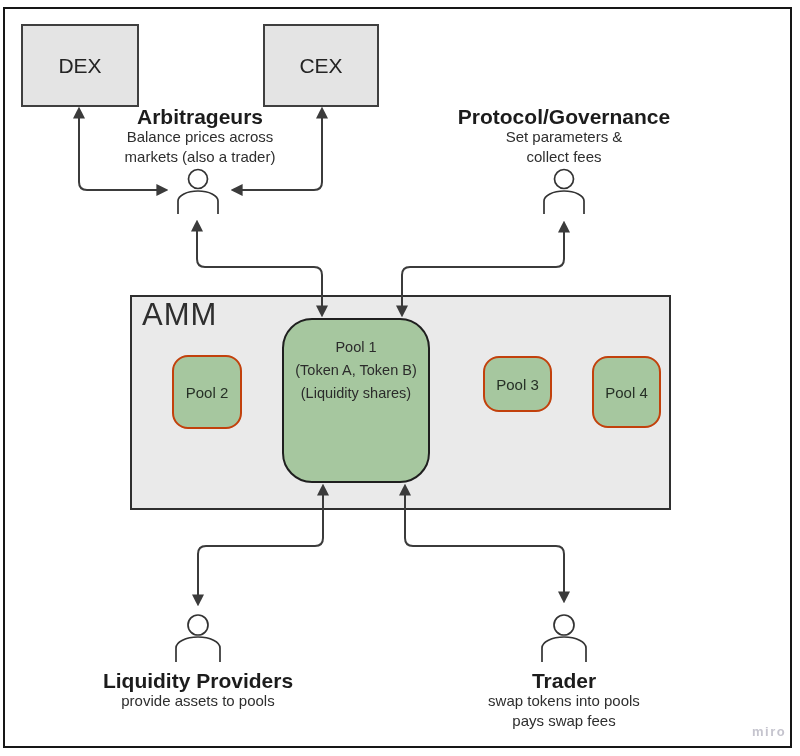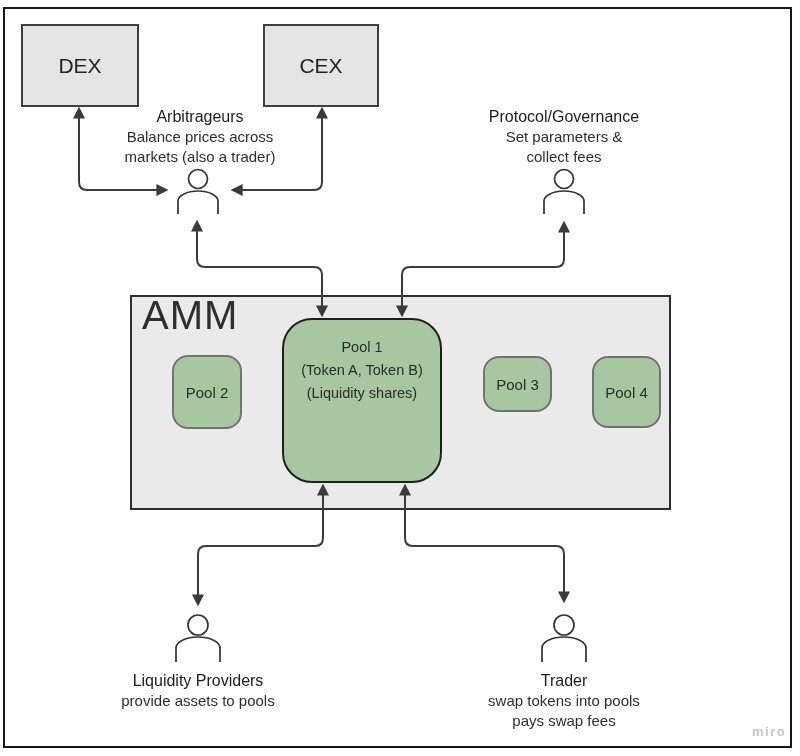--- a/index.html
+++ b/index.html
@@ -19,44 +19,44 @@
     box-sizing:border-box;display:flex;align-items:center;justify-content:center;
     font-size:21px;color:#242424;
   }
   .dex{left:21px;top:24px;width:118px;height:83px;}
   .cex{left:263px;top:24px;width:116px;height:83px;}
   .amm-box{
     position:absolute;left:130px;top:295px;width:541px;height:215px;
     background:#eaeaea;border:2px solid #2f2f2f;box-sizing:border-box;
   }
   .amm-label{
-    position:absolute;left:10px;top:0px;font-size:40px;line-height:36px;
+    position:absolute;left:10px;top:0px;font-size:31px;line-height:36px;
     color:#2e2e2e;letter-spacing:1px;
   }
   .pool{
-    position:absolute;background:#a6c79f;border:2px solid #737373;
+    position:absolute;background:#a6c79f;border:2px solid #c2410c;
     box-sizing:border-box;border-radius:16px;
     display:flex;align-items:center;justify-content:center;
     font-size:15px;color:#263026;
   }
   .pool-1{
-    position:absolute;left:282px;top:318px;width:160px;height:165px;
+    position:absolute;left:282px;top:318px;width:148px;height:165px;
     background:#a6c79f;border:2px solid #1f1f1f;box-sizing:border-box;
     border-radius:30px;text-align:center;
   }
   .pool-1-inner{padding-top:16px;font-size:14.5px;line-height:23px;color:#2b2b2b;}
   .pool-1-muted{margin-top:15px;color:#8a9a87;}
   .pool-2{left:172px;top:355px;width:70px;height:74px;}
   .pool-3{left:483px;top:356px;width:69px;height:56px;}
   .pool-4{left:592px;top:356px;width:69px;height:72px;}
   .actor-text{
     position:absolute;width:230px;text-align:center;
     font-size:15px;line-height:20px;color:#2e2e2e;
   }
-  .actor-text .t{font-weight:normal;font-size:16px;color:#1c1c1c;}
+  .actor-text .t{font-weight:bold;font-size:21px;color:#1c1c1c;}
   .arb-text{left:85px;top:107px;}
   .gov-text{left:449px;top:107px;}
   .lp-text{left:83px;top:671px;}
   .trader-text{left:449px;top:671px;}
   .person{fill:none;stroke:#333333;stroke-width:1.7px;}
   .edge{fill:none;stroke:#3b3b3b;stroke-width:2px;}
   .watermark{
     position:absolute;left:752px;top:724px;font-size:13px;font-weight:600;
     color:#c5c4ce;letter-spacing:1.5px;
   }

